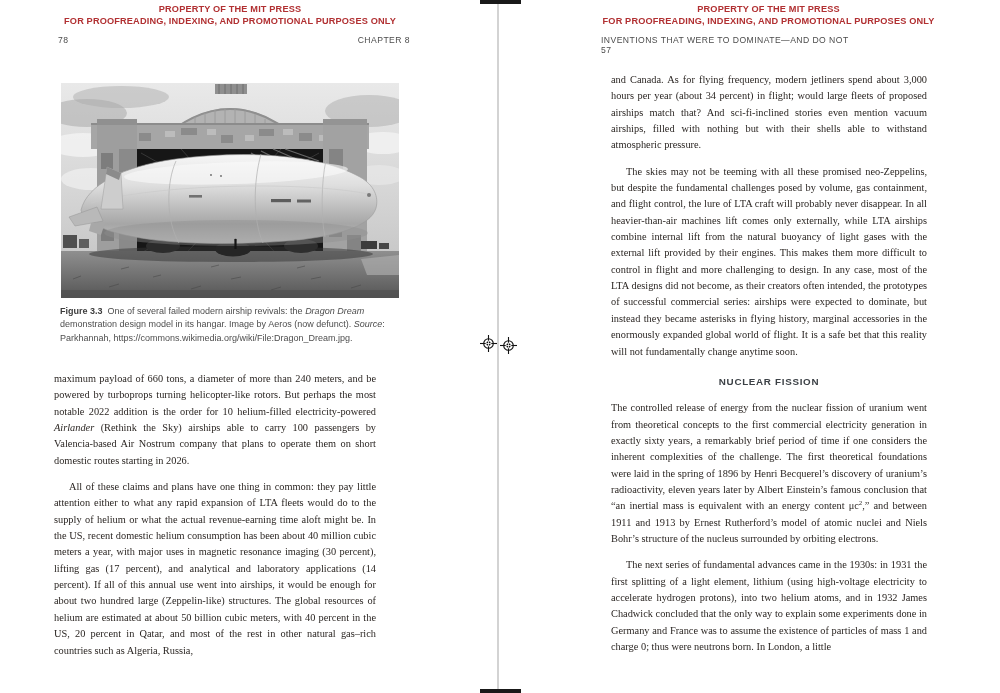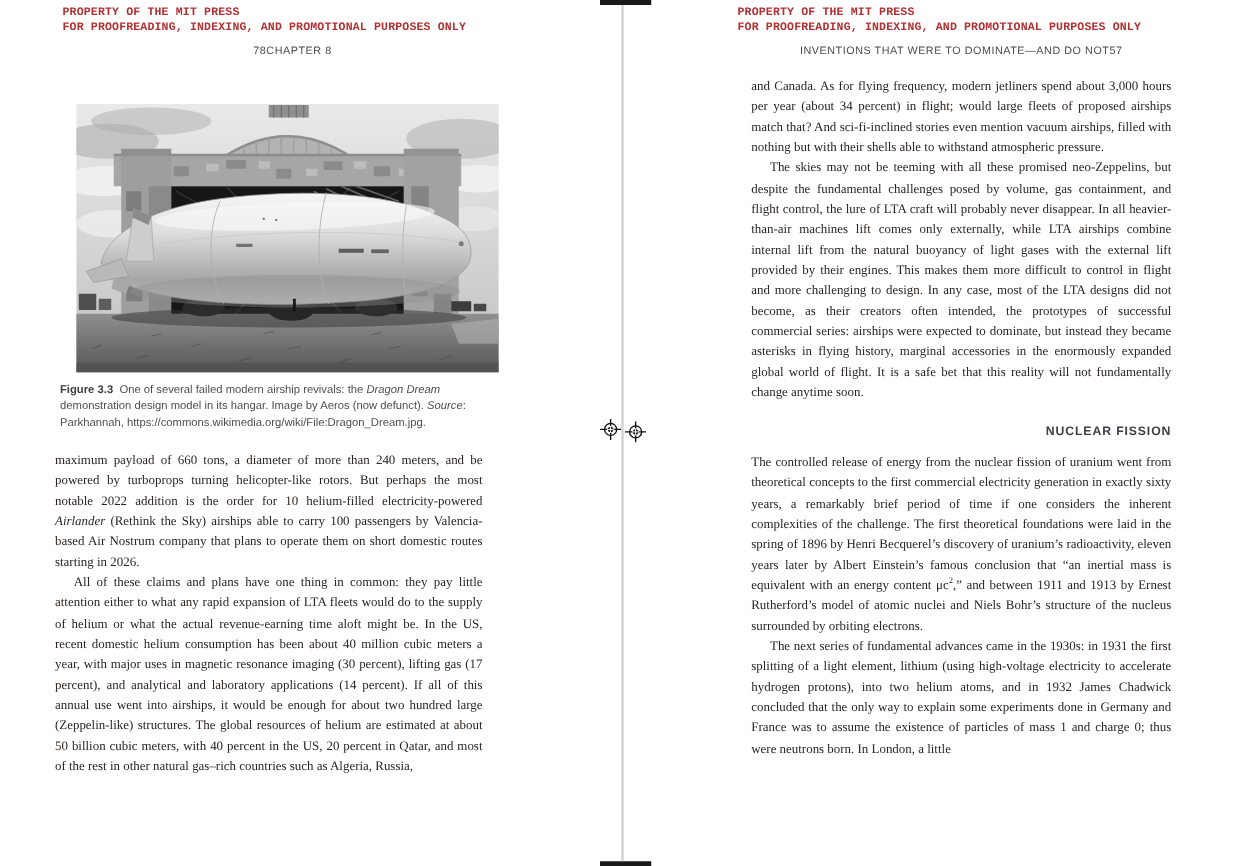--- a/index.html
+++ b/index.html
@@ -1,52 +1,52 @@
 <!DOCTYPE html>
 <html style="--proof-red: #b13032; --body-ink: #2b2623; --muted-ink: #4b4b4b; --heading-ink: #3c4146;"><head>
 <meta charset="utf-8">
 <style>
   html,body{margin:0;padding:0;background:#ffffff;}
   .spread{position:relative;width:1000px;height:693px;background:#ffffff;overflow:hidden;
           font-family:"Liberation Serif",serif;color:var(--body-ink,#2b2623);}
 
   
-  .notice{position:absolute;font-family:Liberation Mono, monospace;
+  .notice{position:absolute;text-align:center;font-family:Liberation Sans, sans-serif;
           font-weight:700;font-size:9.2px;line-height:11.8px;letter-spacing:.15px;
           color:var(--proof-red,#b13032);}
   .notice.l{left:50px;top:4px;width:360px;}
   .notice.r{left:590px;top:4px;width:357px;}
 
   
-  .running{position:absolute;display:flex;justify-content:center;
+  .running{position:absolute;display:flex;justify-content:space-between;
            font-family:"Liberation Sans",sans-serif;font-size:8.6px;letter-spacing:.45px;
            color:var(--muted-ink,#4b4b4b);}
   .running.l{left:58px;top:35px;width:352px;}
-  .running.r{left:601px;top:35px;width:336px;}
+  .running.r{left:601px;top:35px;width:336px;flex-direction:column;}
 
   
   .photo{position:absolute;left:61px;top:83px;width:338px;height:215px;margin:0;}
   .photo svg{display:block;width:100%;height:100%;}
-  .caption{position:absolute;left:48px;top:305px;width:349px;margin:0;
+  .caption{position:absolute;left:60px;top:305px;width:349px;margin:0;
            font-family:"Liberation Sans",sans-serif;font-size:9px;line-height:13.3px;
            color:#4e4e4e;text-align:left;}
   .caption b{color:#3d3d3d;}
 
   
   .body{position:absolute;font-size:10.35px;line-height:16.35px;text-align:justify;}
   .body.l{left:44px;top:361px;width:342px;}
   .body.r{left:601px;top:62px;width:336px;}
-  .para{margin:0;}
+  .para{margin:10px;}
   .para.indent{text-indent:15px;}
   .para i{font-style:italic;}
   sup{font-size:6.8px;line-height:0;}
 
   .sect{font-family:"Liberation Sans",sans-serif;font-weight:700;font-size:9.8px;
         letter-spacing:.7px;color:var(--heading-ink,#3c4146);margin:14px 0 9px 0;
-        text-align:right;}
+        text-align:center;}
 
   
   .cropbar{position:absolute;left:480px;width:41px;height:4px;background:#191919;}
   .cropbar.top{top:0;}
   .cropbar.bottom{top:689px;}
   .gutter-line{position:absolute;left:497px;top:4px;width:2px;height:685px;background:#d3d3d3;}
   .regmark{position:absolute;width:17px;height:17px;}
   .regmark.m1{left:480px;top:335px;}
   .regmark.m2{left:500px;top:337px;}
   .regmark svg{display:block;width:100%;height:100%;}

